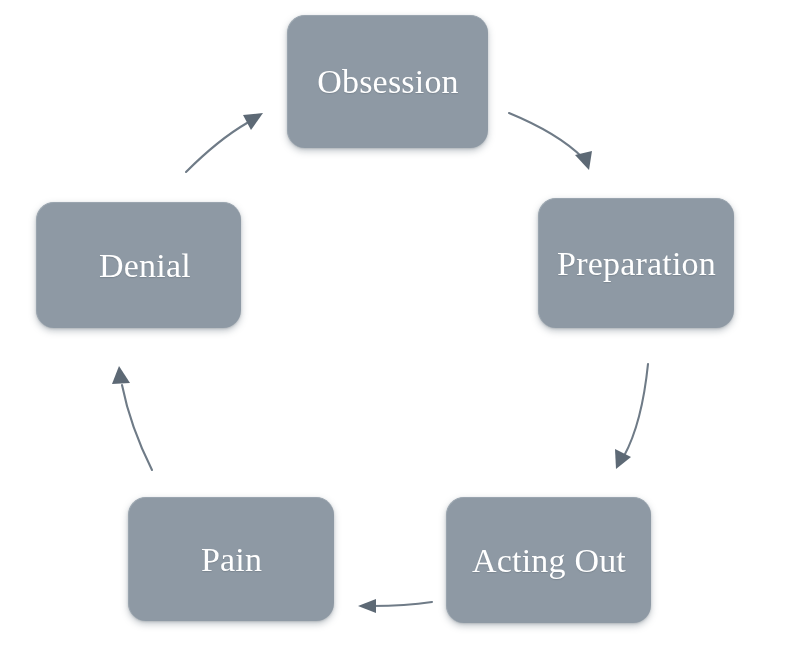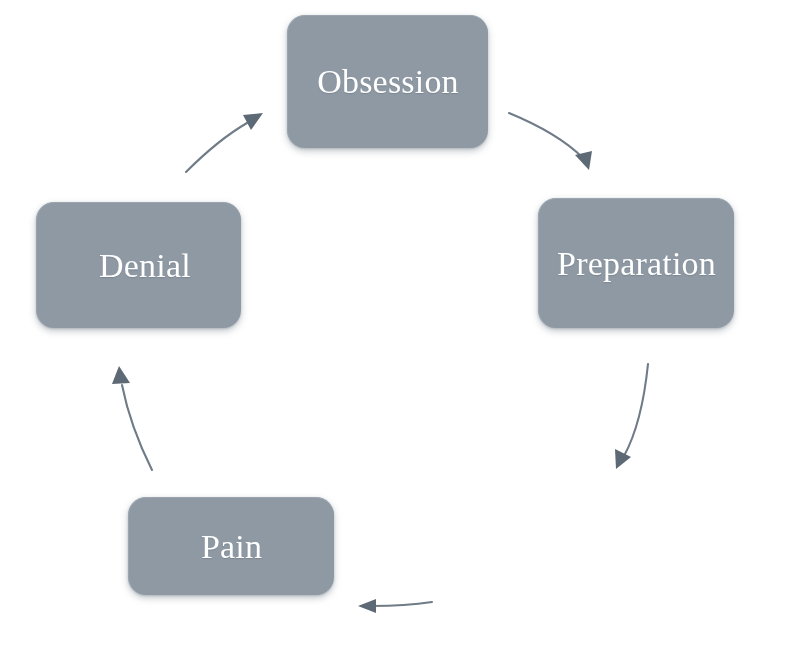--- a/index.html
+++ b/index.html
@@ -95,22 +95,25 @@
   </svg>
 
   <div class="node" style="left:538px; top:198px; width:196px; height:130px;">
     <span class="node-label">Preparation</span>
   </div>
 
   <div class="node" style="left:287px; top:15px; width:201px; height:133px;">
     <span class="node-label">Obsession</span>
   </div>
 
+  <div class="node" style="left:446px; top:497px; width:205px; height:126px;">
+    <span class="node-label">Acting Out</span>
+  </div>
 
-  <div class="node" style="left:128px; top:497px; width:206px; height:98px;">
+  <div class="node" style="left:128px; top:497px; width:206px; height:124px;">
     <span class="node-label">Pain</span>
   </div>
 
   <div class="node" style="left:36px; top:202px; width:205px; height:126px;padding-left:12px;">
     <span class="node-label">Denial</span>
   </div>
 
 </div>
 
 </body></html>

